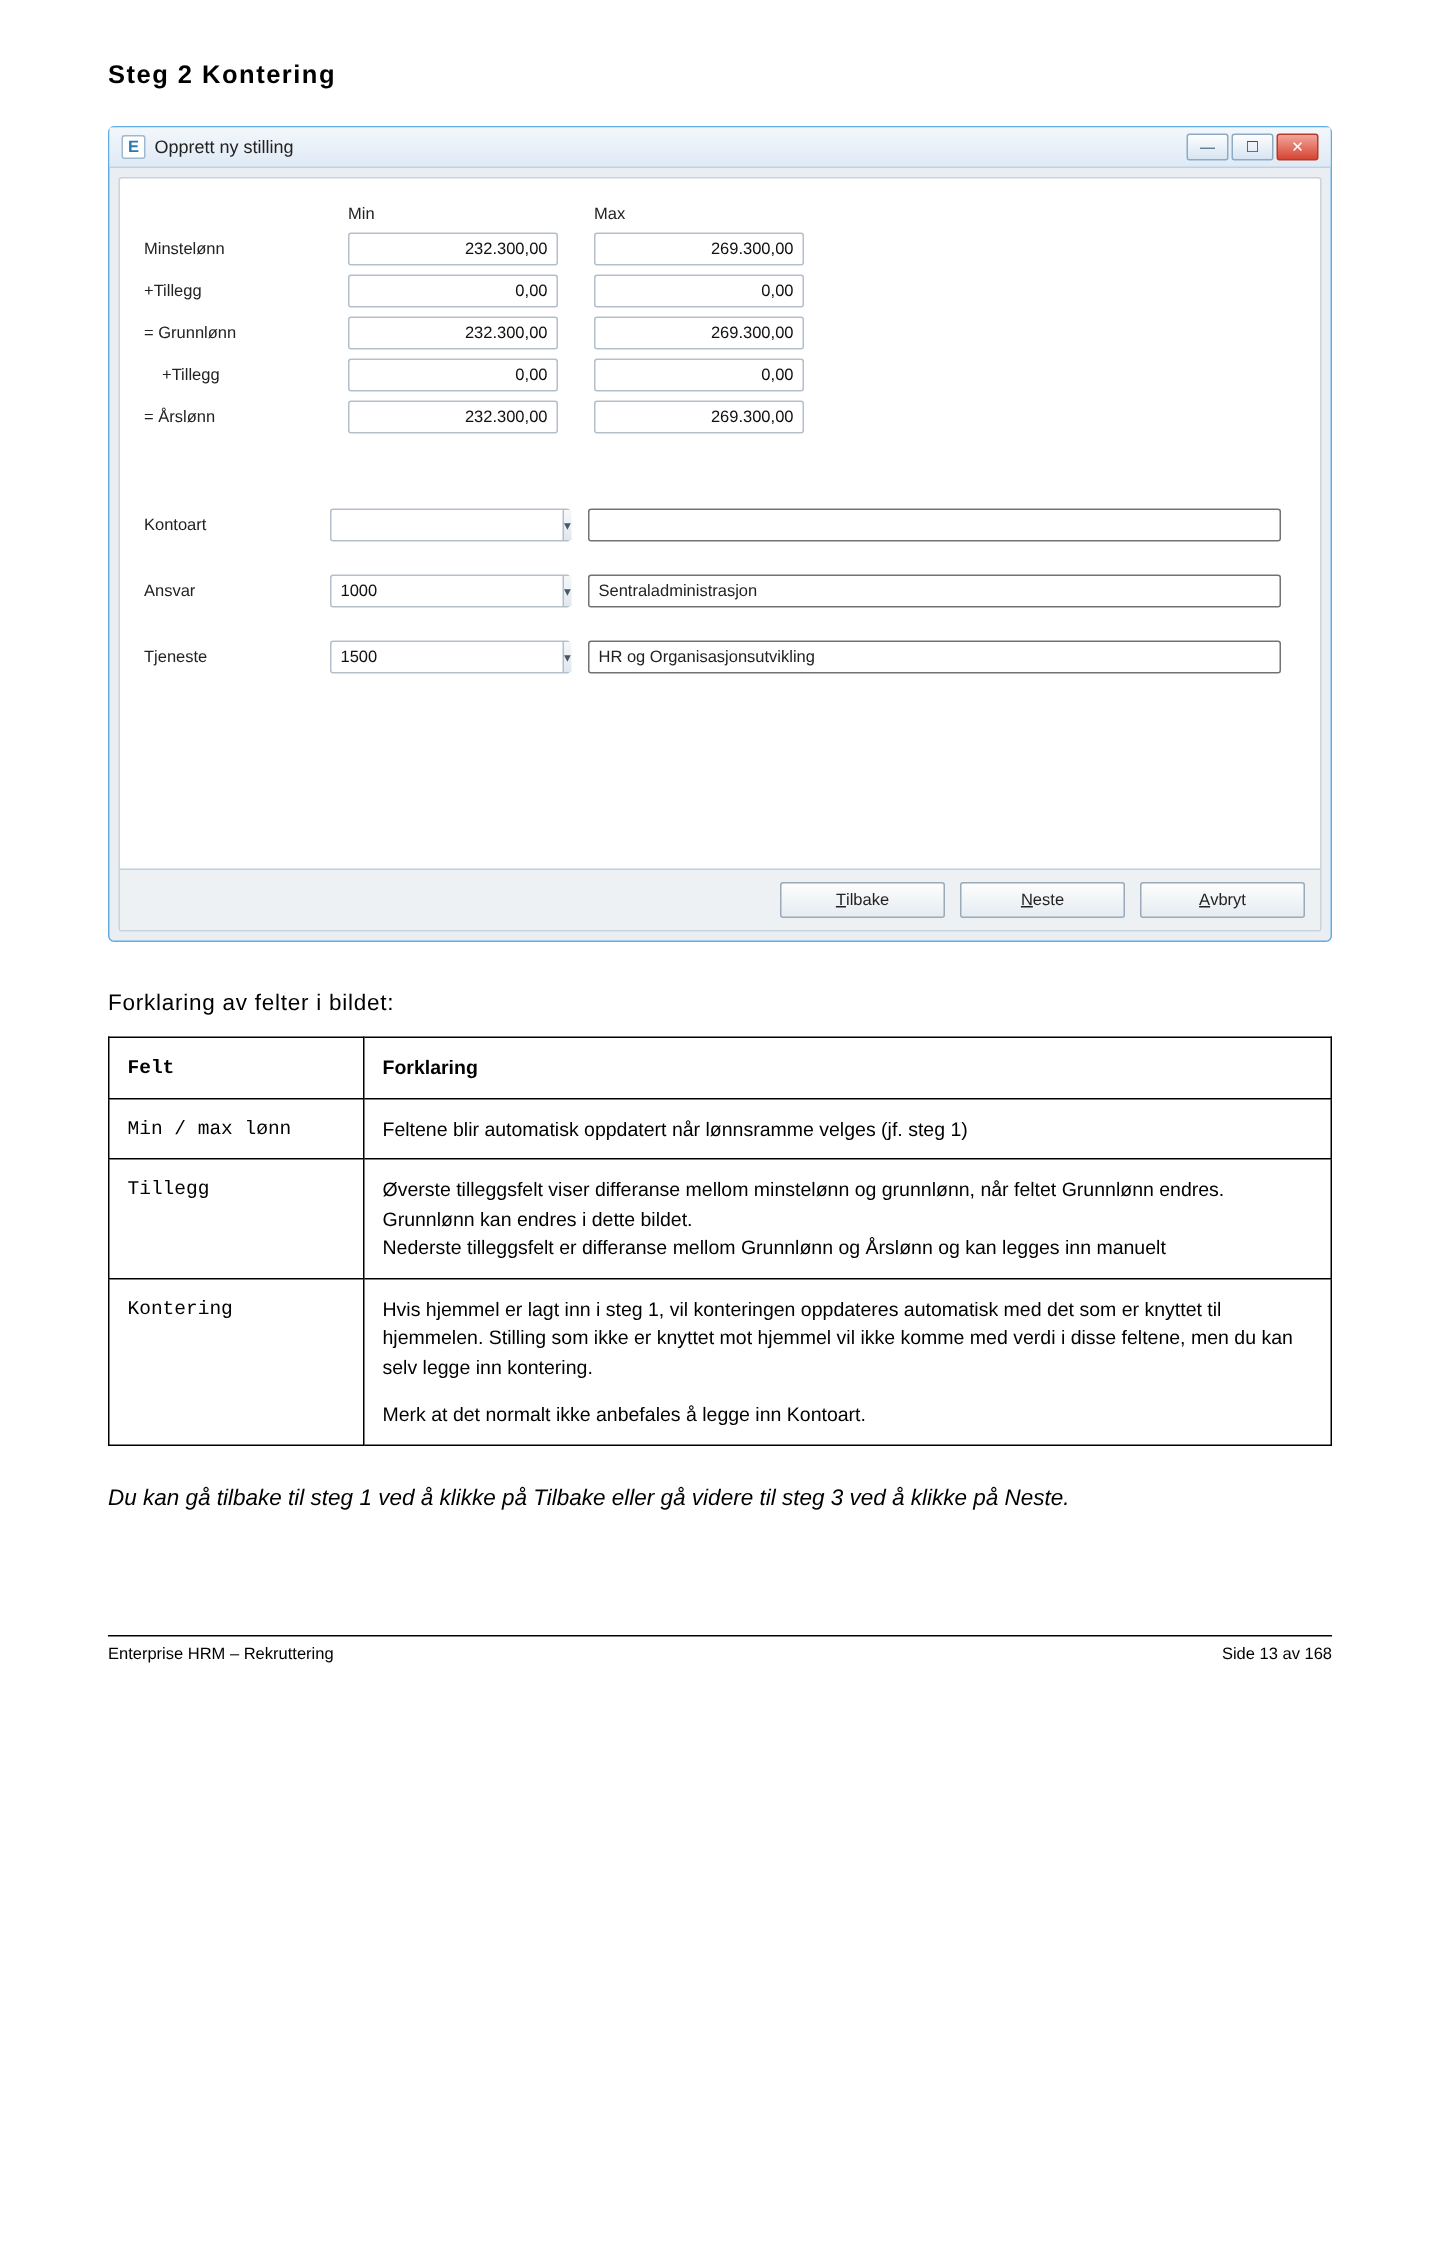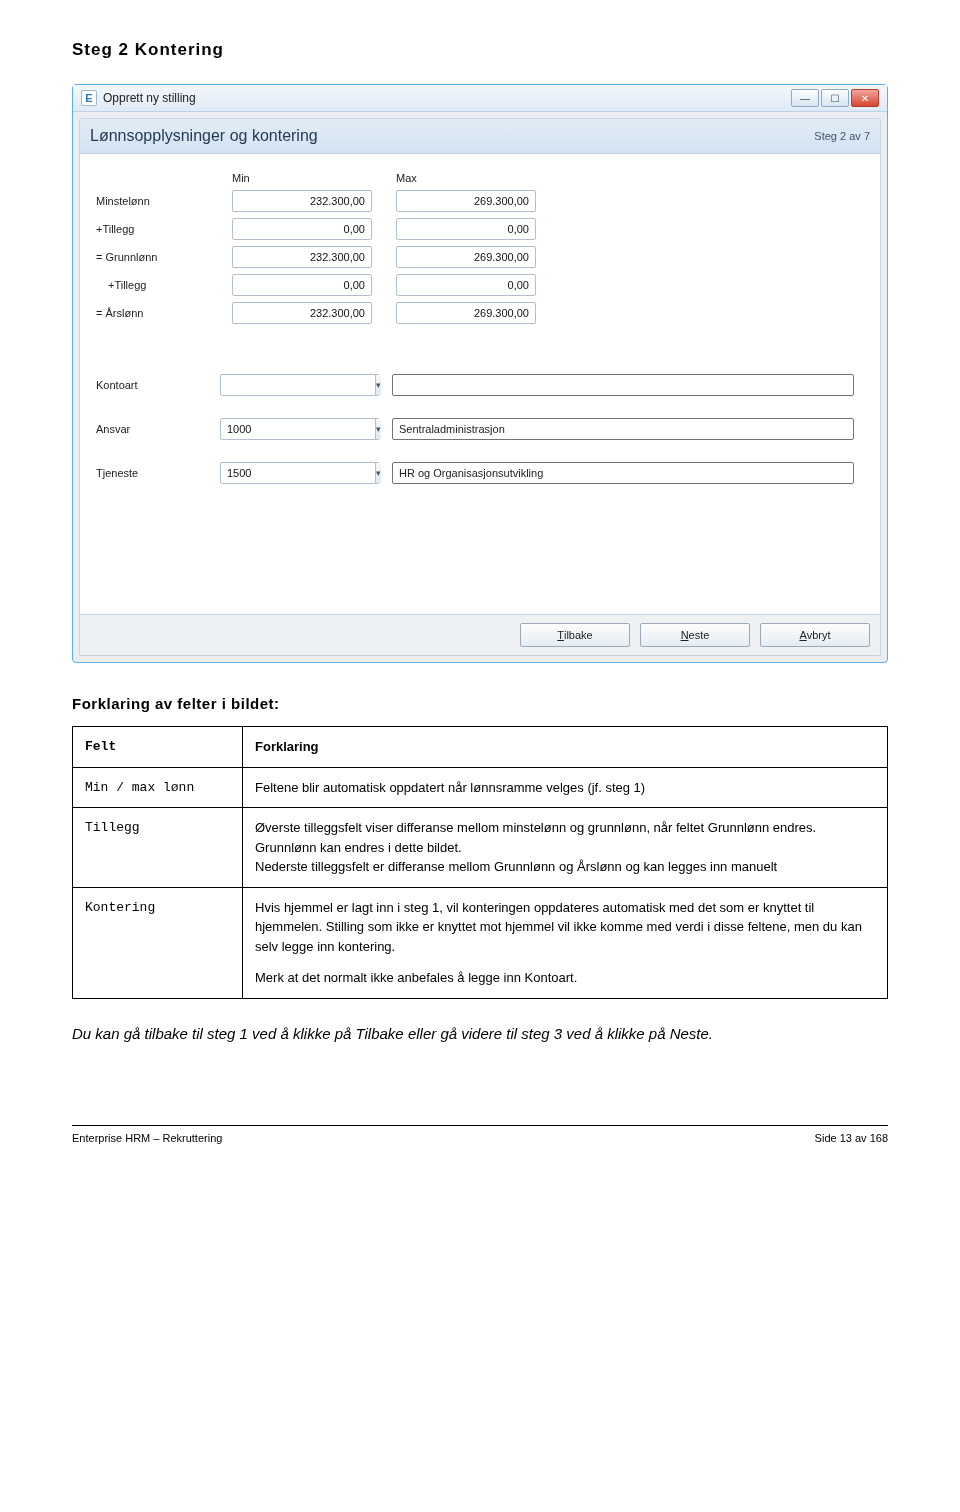--- a/index.html
+++ b/index.html
@@ -166,21 +166,21 @@
     border-radius: 2px;
     font-size: 11px;
     color: #222;
     cursor: pointer;
     display: inline-flex; align-items: center; justify-content: center;
   }
   .wiz-btn .ul { text-decoration: underline; }
 
   
   .subheading {
-    font-weight: bold;
+    font-weight: normal;
     font-size: 15px;
     letter-spacing: 0.5px;
     margin: 28px 0 14px 0;
   }
   table.doc-table {
     border-collapse: collapse;
     width: 100%;
     font-size: 13px;
   }
   table.doc-table td {
@@ -223,25 +223,20 @@
     <span>Opprett ny stilling</span>
     <span class="titlebar-spacer"></span>
     <div class="win-btns">
       <div class="win-btn">—</div>
       <div class="win-btn">☐</div>
       <div class="win-btn close">✕</div>
     </div>
   </div>
 
   <div class="panel">
-    <div class="panel-header">
-      <span>Lønnsopplysninger og kontering</span>
-      <span class="panel-header-spacer"></span>
-      <span class="step-ind">Steg 2 av 7</span>
-    </div>
 
     <div class="panel-body">
 
       <div class="grid-table">
         <span></span>
         <span class="col-head">Min</span>
         <span class="col-head">Max</span>
 
         <span class="row-label">Minstelønn</span>
         <input class="num-input" value="232.300,00" style="">

